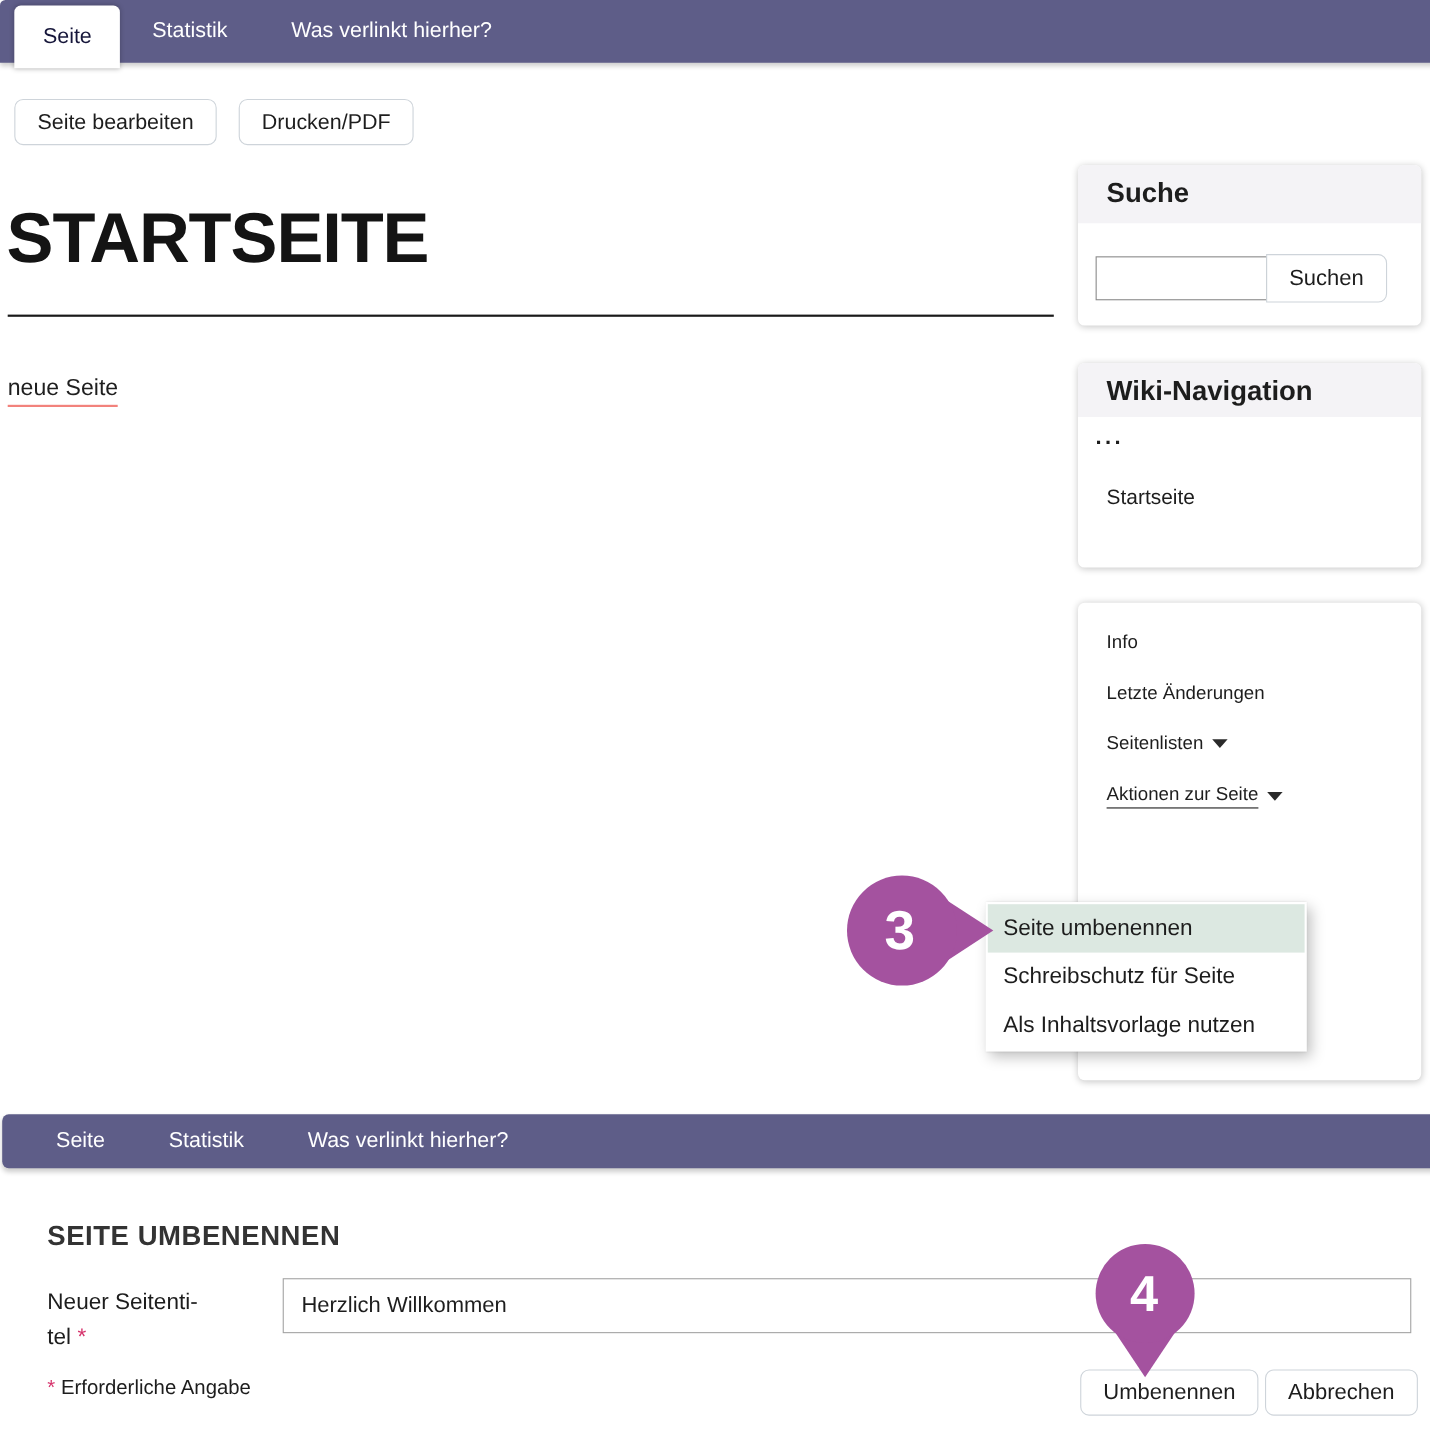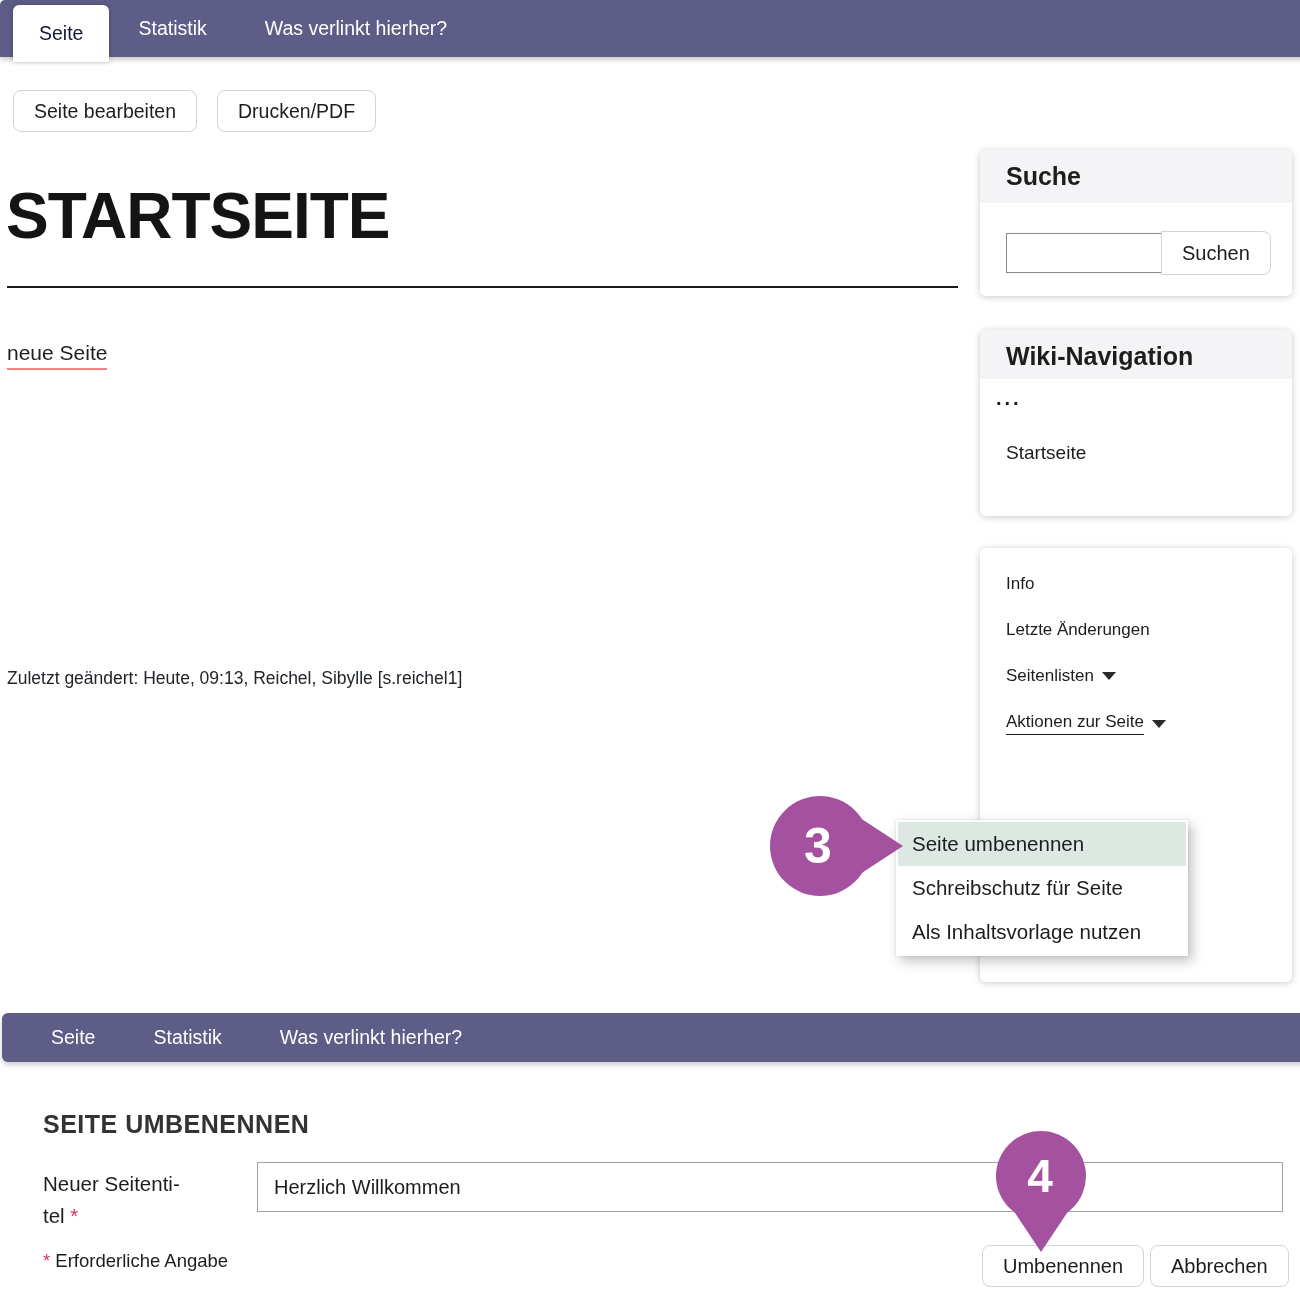--- a/index.html
+++ b/index.html
@@ -42,21 +42,21 @@
   
   .card{
     position:absolute;left:980px;width:312px;background:#ffffff;border-radius:6px;
     box-shadow:0 1px 7px rgba(0,0,0,0.22);box-sizing:border-box;
   }
   .card-header{
     background:#f4f3f6;border-radius:6px 6px 0 0;padding:12px 26px;font-size:25px;
     font-weight:bold;color:#1d1d1d;
   }
   #card-search{top:150px;height:146px;}
-  .search-body{display:flex;align-items:center;padding:28px 25px 0 26px;}
+  .search-body{display:flex;align-items:center;padding:28px 25px 0 16px;}
   .search-input{
     width:156px;height:40px;border:1px solid #8a8a8a;border-radius:0;background:#fff;
     font-family:inherit;font-size:18px;padding:0 8px;box-sizing:border-box;
   }
   .search-btn{height:44px;border-radius:0 8px 8px 0;margin-left:-1px;font-size:20px;}
   #card-nav{top:330px;height:186px;}
   #card-nav .card-header{padding-bottom:8px;}
   .nav-toggle{margin:8px 0 2px 16px;font-weight:bold;font-size:20px;letter-spacing:3px;color:#1d1d1d;cursor:pointer;}
   .nav-body{padding:30px 26px;}
   .nav-link{font-size:19px;color:#1d1d1d;cursor:pointer;}
@@ -107,21 +107,20 @@
   </div>
 
   <div class="toolbar">
     <button class="btn">Seite bearbeiten</button>
     <button class="btn">Drucken/PDF</button>
   </div>
 
   <h1 class="article-title">STARTSEITE</h1>
   <div class="article-rule"></div>
   <a class="new-page-link">neue Seite</a>
-  <div class="last-modified">Zuletzt geändert: Heute, 09:13, Reichel, Sibylle [s.reichel1]</div>
 
   <div class="card" id="card-search">
     <div class="card-header">Suche</div>
     <div class="search-body">
       <input class="search-input" type="text" value="" style="">
       <button class="btn search-btn">Suchen</button>
     </div>
   </div>
 
   <div class="card" id="card-nav">

